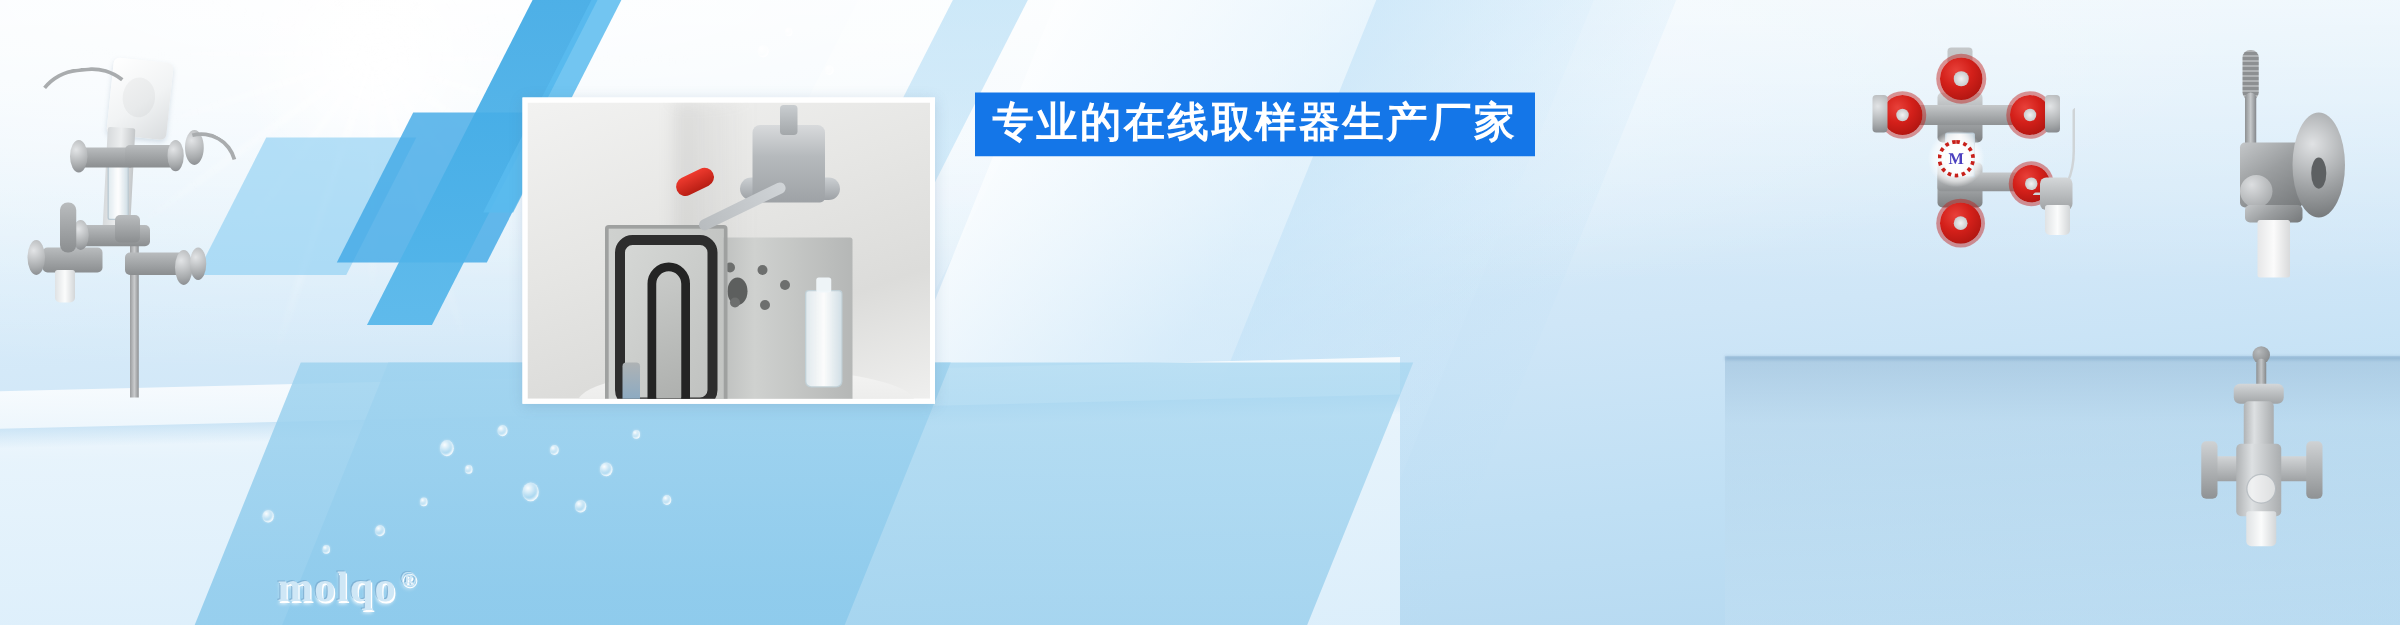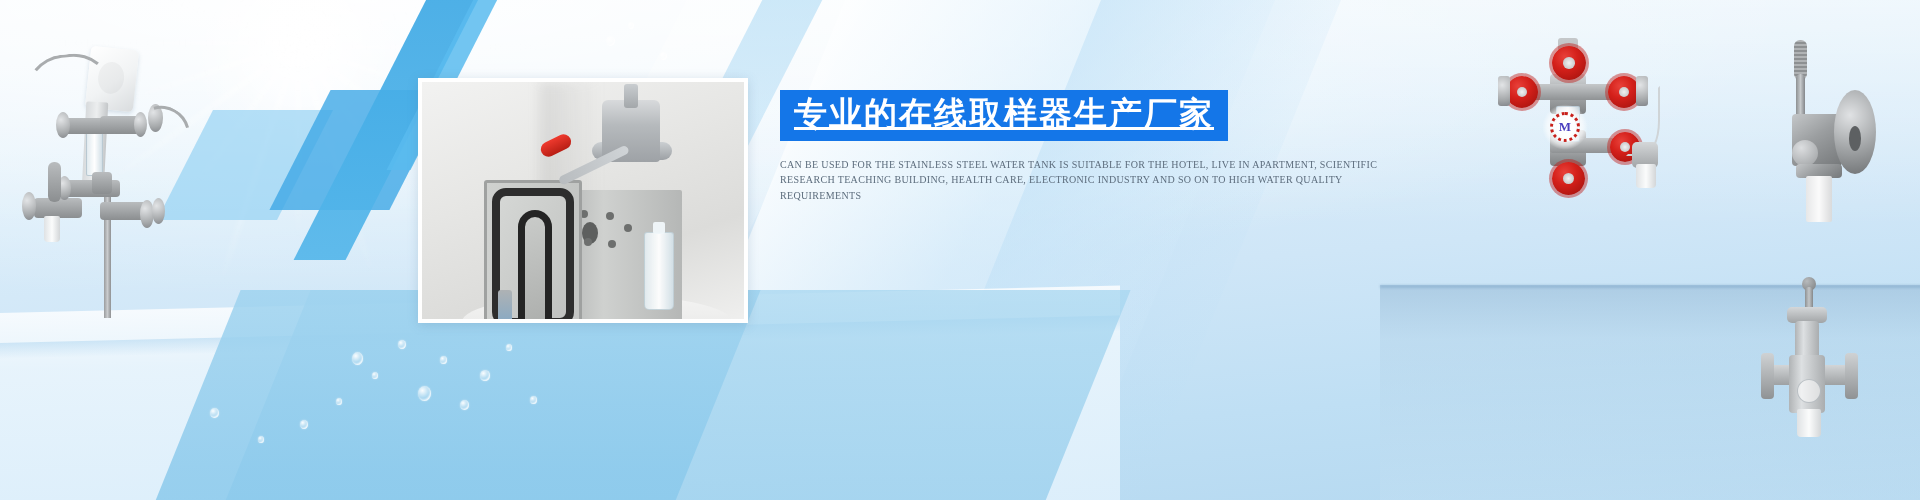--- a/index.html
+++ b/index.html
@@ -162,24 +162,24 @@
   .textblock{position:absolute;left:780px;top:70px;width:640px;}
 
   .company{
     font-family:"Liberation Serif","DejaVu Serif",serif;
     font-size:35px;font-weight:700;color:#2a2a2a;letter-spacing:3px;
     line-height:1.1;white-space:nowrap;
     text-shadow:0 1px 2px rgba(255,255,255,.9);
   }
 
   .badge-main{
-    display:inline-block;margin-top:20px;
+    display:inline-block;margin-top:4px;
     background:#1476e8;color:#fff;
     font-size:33px;font-weight:700;letter-spacing:2px;
-    padding:5px 14px 7px 14px;white-space:nowrap;line-height:1.18;text-decoration:underline;
+    padding:5px 14px 7px 14px;white-space:nowrap;line-height:1.18;
   }
 
   .subline{
     margin-top:13px;font-size:24px;color:#2b2b2b;font-weight:500;
     letter-spacing:.5px;white-space:nowrap;
     text-shadow:0 1px 2px rgba(255,255,255,.85);
   }
 
   .badge-sub{
     display:inline-block;margin-top:13px;
@@ -455,17 +455,19 @@
 
   <div class="textblock">
 
 
     <div>
       <span class="badge-main">专业的在线取样器生产厂家</span>
     </div>
 
 
 
-    <div class="eng">CAN BE USED FOR THE STAINLESS STEEL WATER TANK IS SUITABLE FOR THE HOTEL, LIVE IN APARTMENT, SCIENTIFIC RESEARCH TEACHING BUILDING, HEALTH CARE, ELECTRONIC INDUSTRY AND SO ON TO HIGH WATER QUALITY REQUIREMENTS</div>
-  </div>
-
+  </div>
+
+  <div class="watermark">
+    <span>molqo</span><sup>®</sup>
+  </div>
 
 </div>
 
 </body></html>

